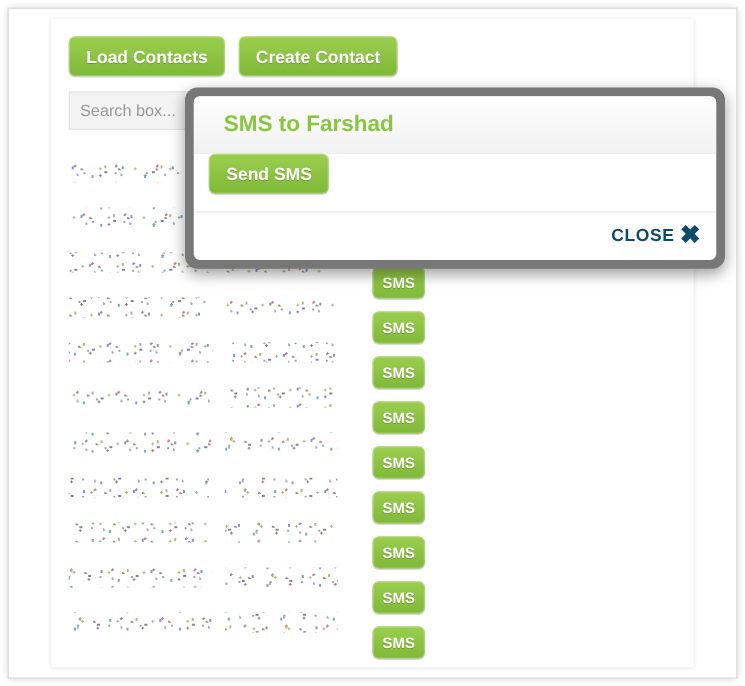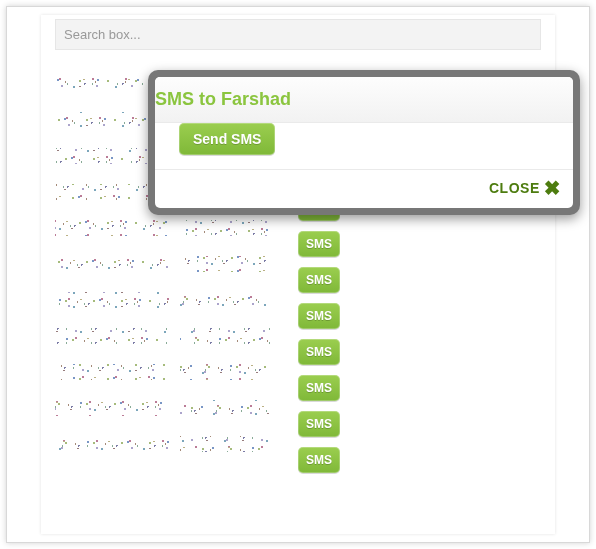--- a/index.html
+++ b/index.html
@@ -120,54 +120,54 @@
     box-shadow: 0 4px 12px rgba(0,0,0,0.4);
   }
   .modal {
     background: #fff;
     border-radius: 5px;
     overflow: hidden;
   }
   .modal-header {
     background: linear-gradient(#fdfdfd, #f2f2f2);
     border-bottom: 1px solid #eaeaea;
-    padding: 12px 0;
+    padding: 12px 24px;
   }
   .modal-title {
     color: #8bc53f;
     font-size: 18px;
     font-weight: bold;
   }
   .modal-body {
     padding: 16px 16px 12px 16px;
   }
   .sms-textarea {
     width: 100%;
     height: 100px;
     border: 1px solid #ccc;
     font-family: Arial, sans-serif;
     font-size: 13px;
     padding: 5px 6px;
     color: #555;
     resize: both;
   }
   .modal-actions {
-    padding: 0 16px 14px 24px;
+    padding: 0 16px 14px 12px;
   }
   .modal-footer {
     border-top: 1px solid #eaeaea;
     padding: 10px 12px 12px 12px;
     display: flex;
     justify-content: flex-end;
     align-items: center;
   }
   .close-btn {
     background: none;
     border: none;
-    color: #4d7c0f;
+    color: #0c4a6e;
     font-weight: bold;
     font-size: 14px;
     letter-spacing: 0.5px;
     cursor: pointer;
     display: flex;
     align-items: center;
     gap: 4px;
     font-family: inherit;
   }
   .close-x {
@@ -176,20 +176,24 @@
     font-weight: bold;
     display: inline-block;
   }
 </style>
 </head>
 <body>
 
 <div class="page-frame">
   <div class="content-panel">
 
+    <div class="toolbar">
+      <button class="btn">Load Contacts</button>
+      <button class="btn">Create Contact</button>
+    </div>
 
     <div class="search-row">
       <input class="search-input" type="text" placeholder="Search box..." style="">
     </div>
 
     <div class="contacts" id="contacts">
         <div class="contact-row">
           <div class="contact-name-col">
             <div class="noise" style="background-position: 0px 0px;"></div>
           </div>

